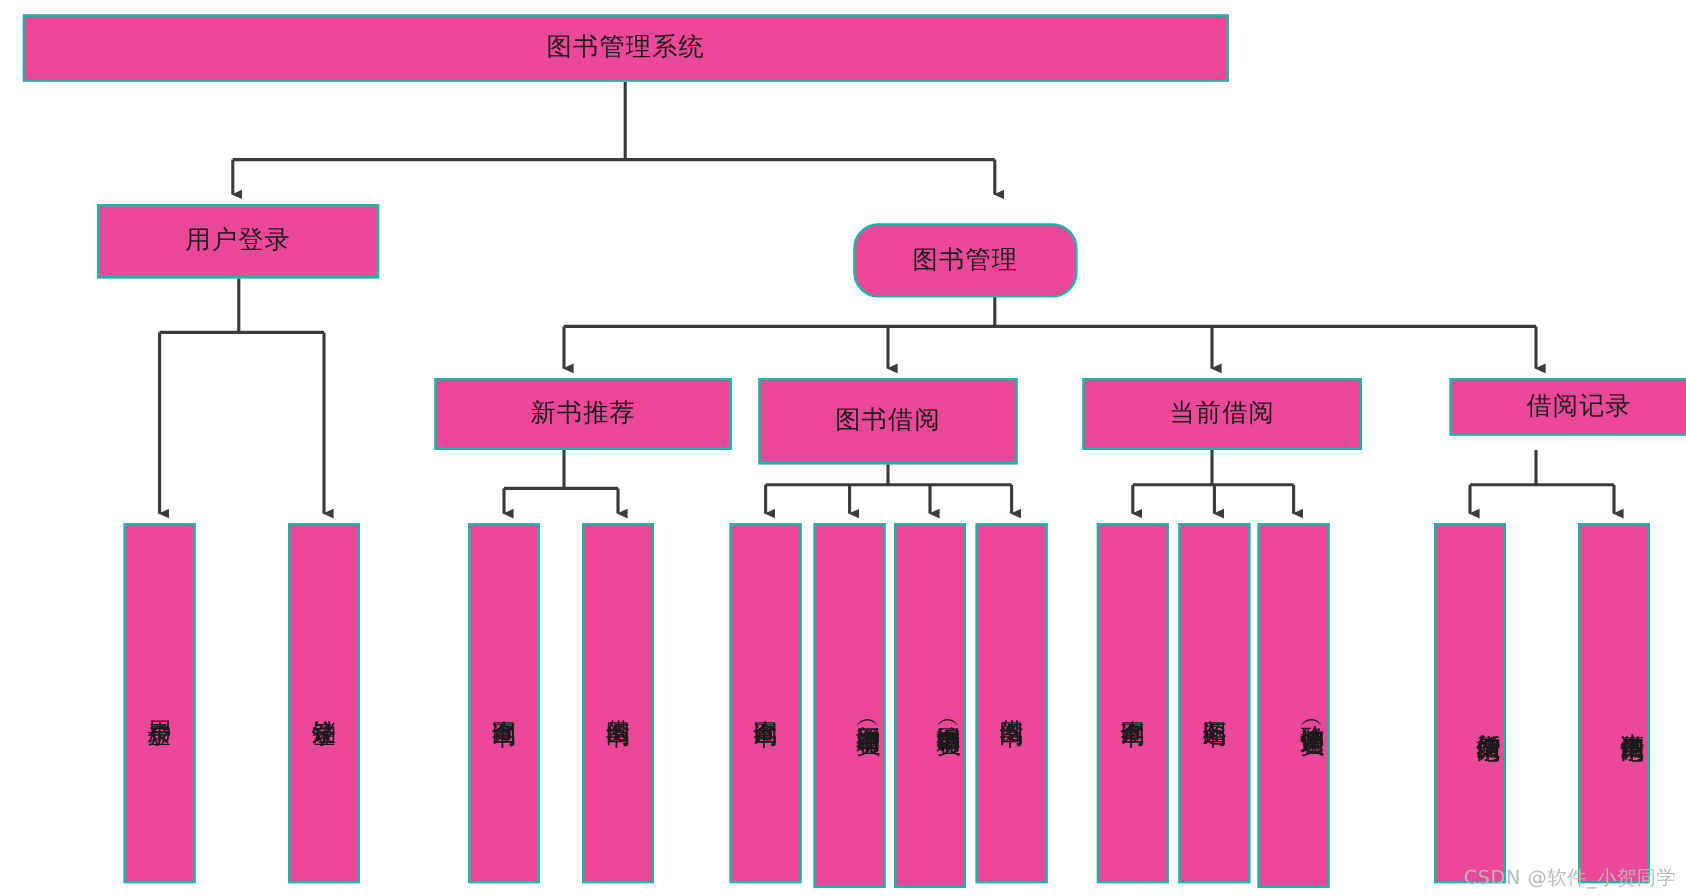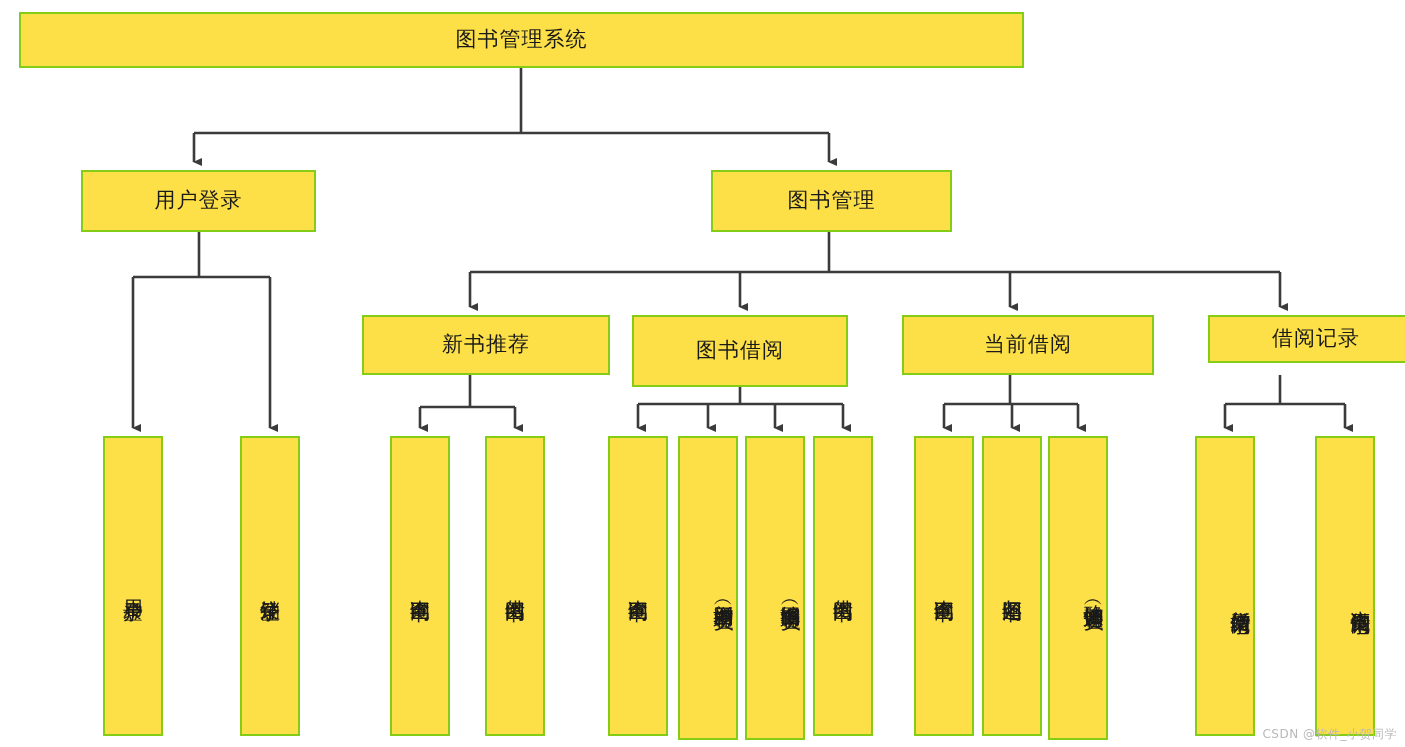--- a/index.html
+++ b/index.html
@@ -10,22 +10,22 @@
     font-family:"DejaVu Sans","Liberation Sans",sans-serif;
     overflow:hidden;
     position:relative;
   }
   #diagram{
     position:absolute;left:0;top:0;width:1405px;height:747px;
   }
   .node{
     position:absolute;
     box-sizing:border-box;
-    background:#fde047;
-    border:2px solid #84cc16;
+    background:#ec4899;
+    border:2px solid #14b8a6;
     display:flex;
     align-items:center;
     justify-content:center;
     color:#1a1a1a;
     letter-spacing:1px;
   }
   .node.horiz{
     font-size:21px;
     line-height:1.2;
   }
@@ -39,21 +39,21 @@
     padding-top:10px;
   }
   .node.vert.short{
     align-items:center;
     padding-top:0;
   }
   .watermark{
     position:absolute;
     right:8px;
     bottom:4px;
-    font-size:12px;
+    font-size:16px;
     color:#b9b9b9;
     letter-spacing:0.5px;
     white-space:nowrap;
     font-family:"DejaVu Sans","Liberation Sans",sans-serif;
   }
   svg.lines{
     position:absolute;left:0;top:0;width:1405px;height:747px;
     pointer-events:none;
   }
 </style>
@@ -108,25 +108,25 @@
       <path d="M1280,375 L1280,404"></path>
       <path d="M1225,404 L1345,404"></path>
       <path d="M1225,404 L1225,428" marker-end="url(#arrow)"></path>
       <path d="M1345,404 L1345,428" marker-end="url(#arrow)"></path>
     </g>
   </svg>
 
   <div class="node horiz" style="left:19px;top:12px;width:1005px;height:56px;">图书管理系统</div>
 
   <div class="node horiz" style="left:81px;top:170px;width:235px;height:62px;">用户登录</div>
-  <div class="node horiz" style="left:711px;top:170px;width:241px;height:62px;">图书管理</div>
+  <div class="node horiz" style="left:711px;top:186px;width:187px;height:62px;border-radius:21px;">图书管理</div>
 
   <div class="node horiz" style="left:362px;top:315px;width:248px;height:60px;">新书推荐</div>
   <div class="node horiz" style="left:632px;top:315px;width:216px;height:72px;">图书借阅</div>
-  <div class="node horiz" style="left:902px;top:315px;width:252px;height:60px;text-align:right;">当前借阅</div>
+  <div class="node horiz" style="left:902px;top:315px;width:233px;height:60px;text-align:right;">当前借阅</div>
   <div class="node horiz" style="left:1208px;top:315px;width:216px;height:48px;">借阅记录</div>
 
   <div class="node vert short" style="left:103px;top:436px;width:60px;height:300px;">用户登录</div>
   <div class="node vert short" style="left:240px;top:436px;width:60px;height:300px;">注销登录</div>
 
   <div class="node vert short" style="left:390px;top:436px;width:60px;height:300px;">查询图书</div>
   <div class="node vert short" style="left:485px;top:436px;width:60px;height:300px;">借阅图书</div>
 
   <div class="node vert short" style="left:608px;top:436px;width:60px;height:300px;">查询图书</div>
   <div class="node vert" style="left:678px;top:436px;width:60px;height:304px;">新增图书（管理员）</div>

